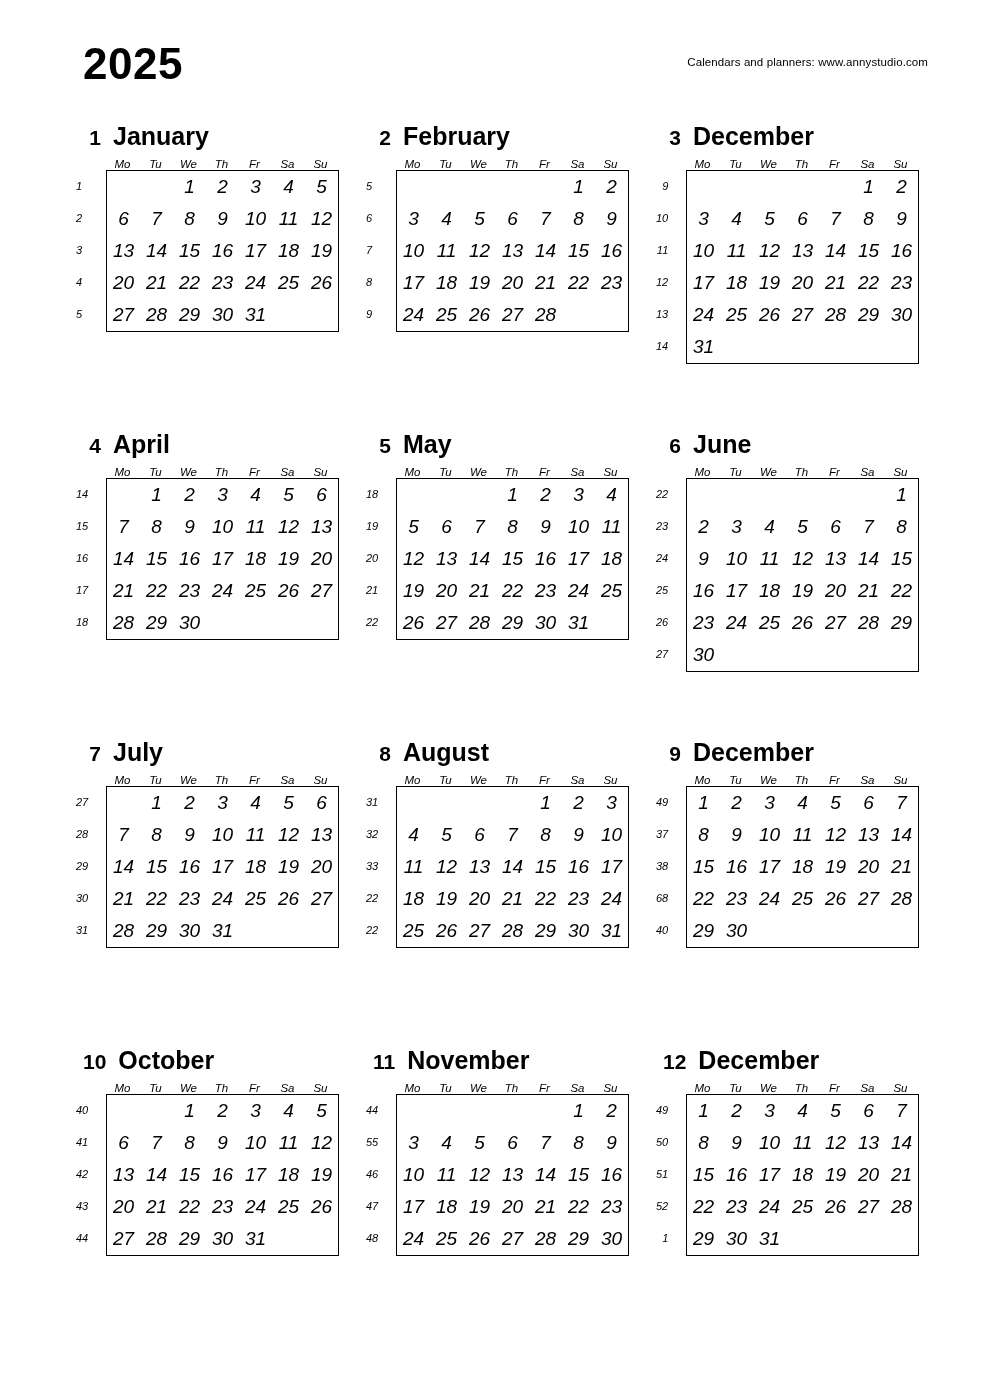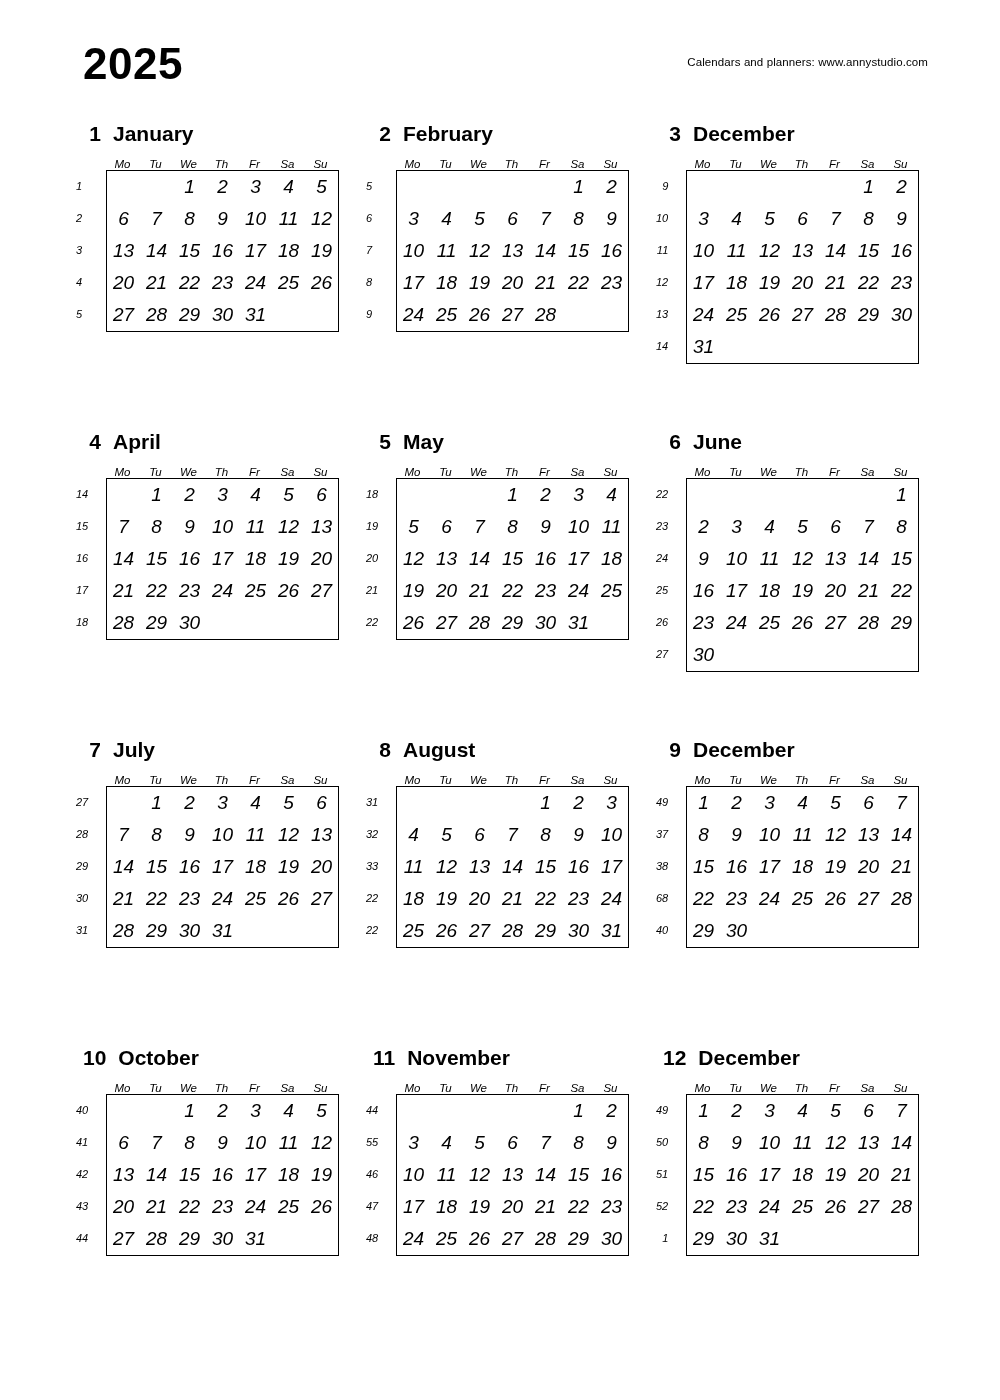--- a/index.html
+++ b/index.html
@@ -62,21 +62,21 @@
     margin-left: 7px;
     height: 30px;
   }
   .month-num {
     font-size: 21px;
     font-weight: bold;
     min-width: 18px;
     text-align: right;
   }
   .month-name {
-    font-size: 21px;
+    font-size: 25px;
     font-weight: bold;
   }
   table.cal {
     border-collapse: collapse;
     table-layout: fixed;
     font-style: italic;
   }
   table.cal td, table.cal th {
     padding: 0;
     margin: 0;

